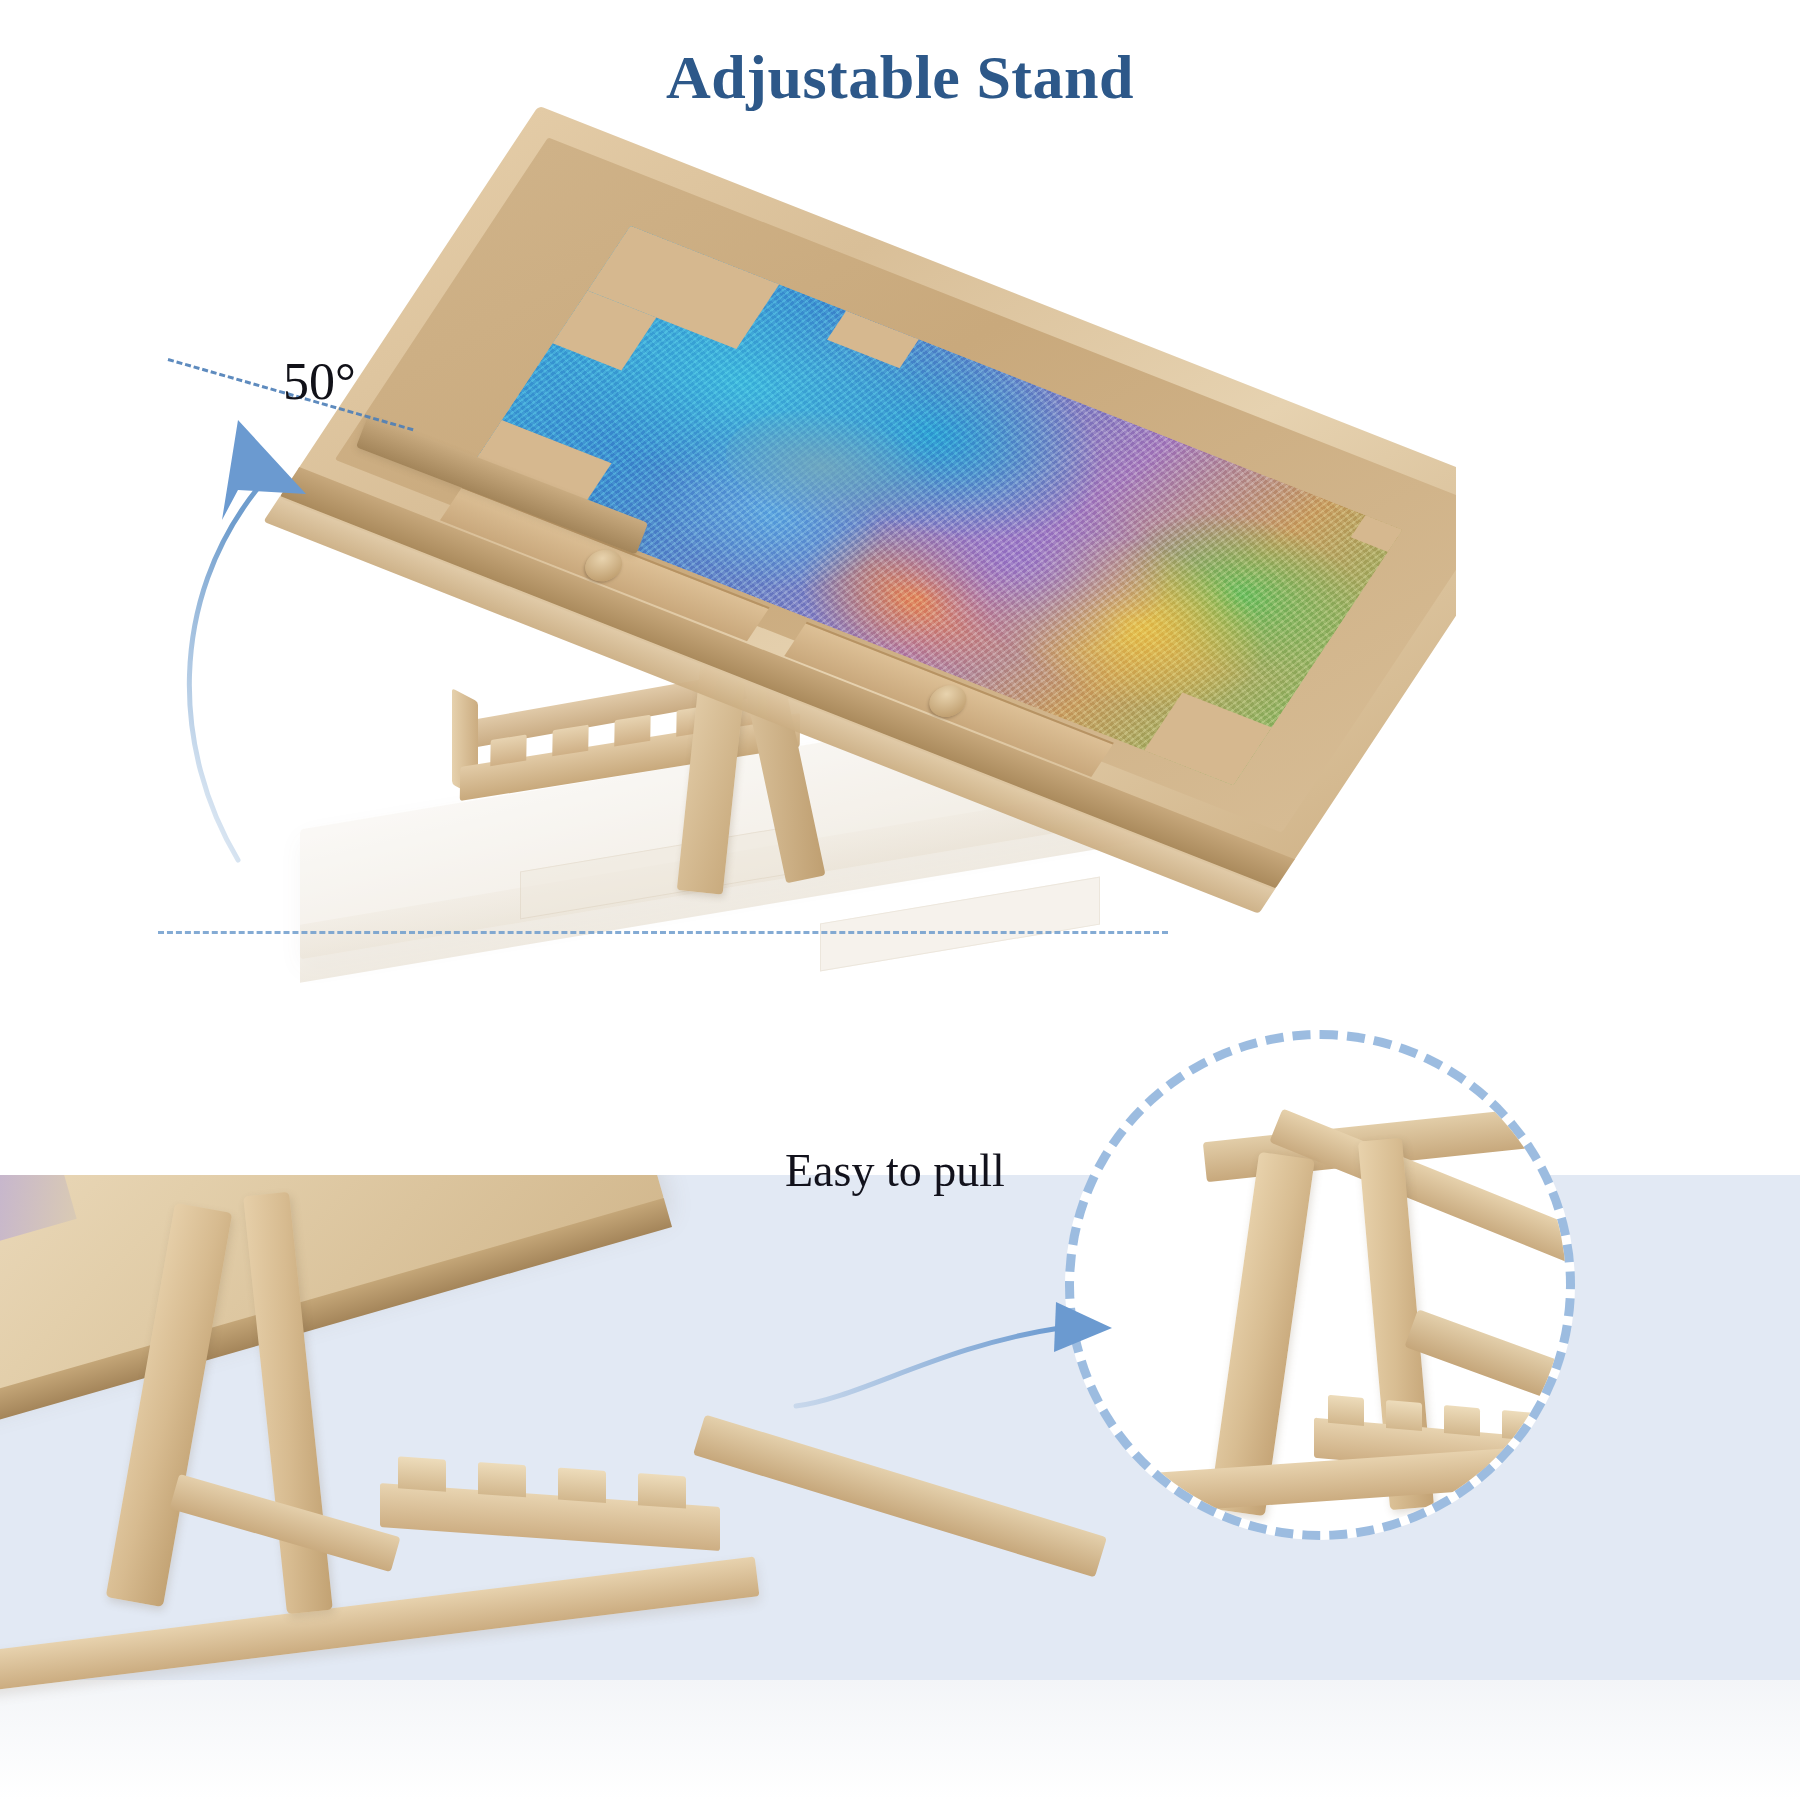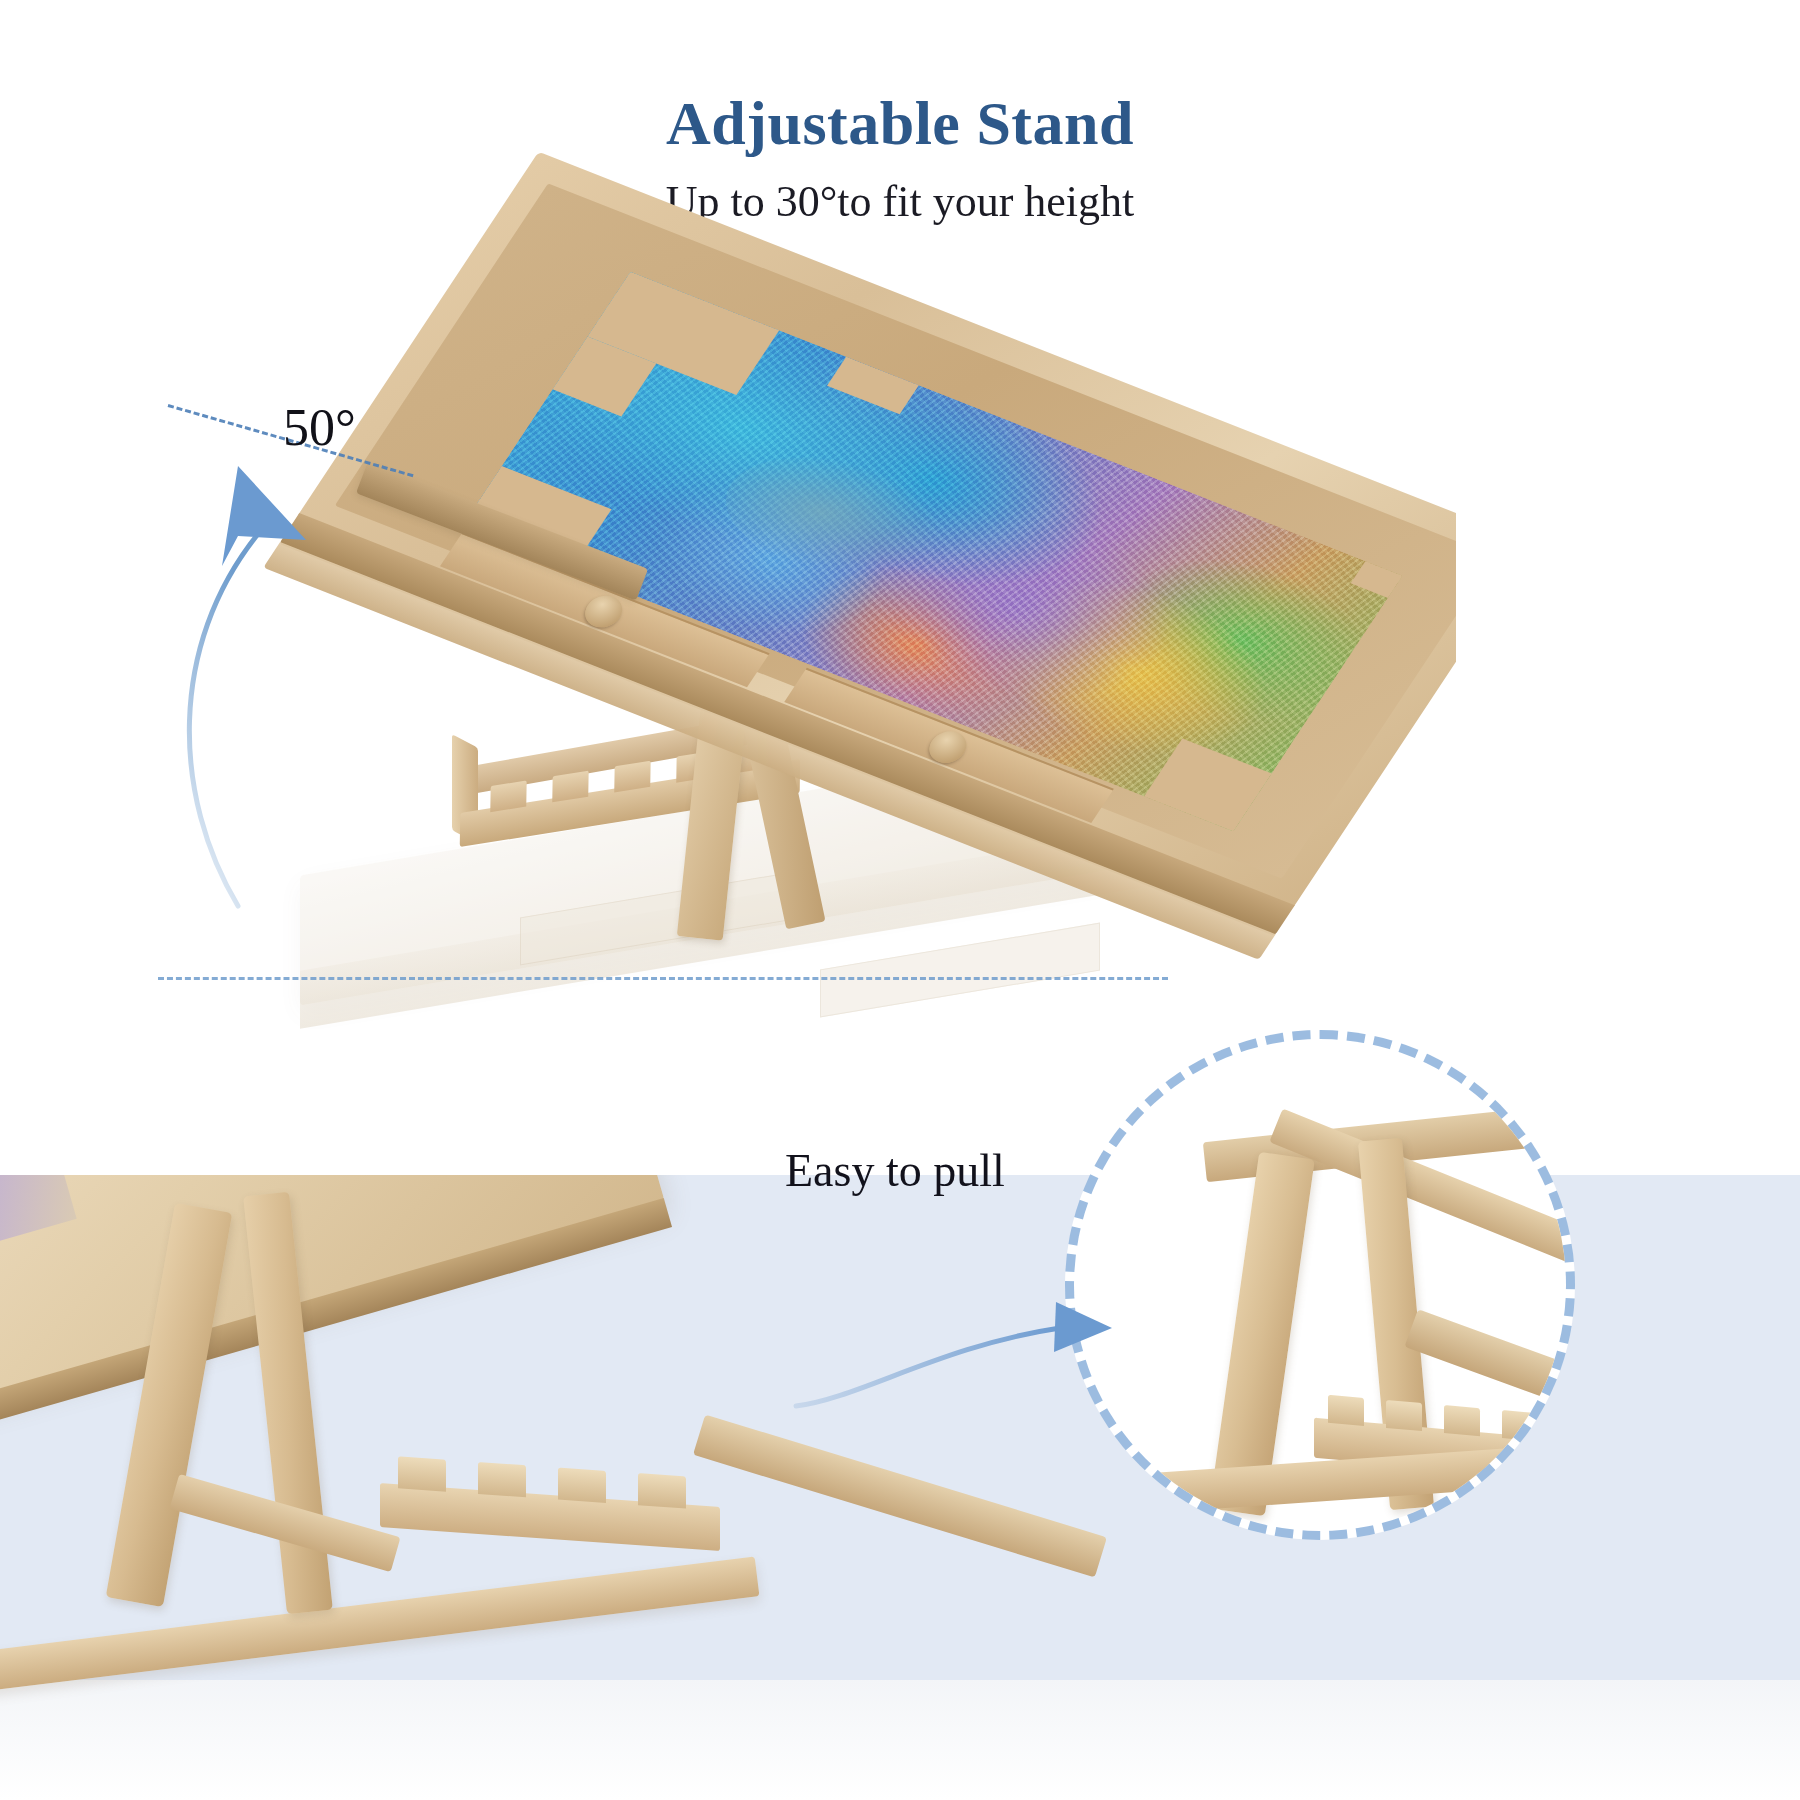--- a/index.html
+++ b/index.html
@@ -7,21 +7,21 @@
   body {
     font-family:"Liberation Serif", serif;
     background:#ffffff;
     overflow:hidden;
     position:relative;
   }
 
   
   #top-panel{
     position:absolute; left:0; top:0; width:1456px; height:1175px;
-    background:#ffffff; overflow:hidden;margin-top:46px;
+    background:#ffffff; overflow:hidden;
   }
 
   #page-title{
     position:absolute; top:42px; left:0; width:1800px;
     text-align:center;
     font-size:62px; font-weight:700; letter-spacing:.5px;
     color:#2d5889;
     font-family:"Liberation Serif", serif;
   }
   #page-subtitle{
@@ -351,21 +351,20 @@
     background:linear-gradient(180deg,#e3cfab,#c5a67a);
     transform:rotate(20deg); border-radius:4px;
   }
 </style>
 </head>
 <body>
 
 <div id="top-panel">
 
   <div id="page-title">Adjustable Stand</div>
-  <div id="page-subtitle">Up to 30°to fit your height</div>
 
   <div id="product-top">
 
     <div id="base-board"></div>
     <div id="base-board-front"></div>
     <div class="drawer-ghost" style="left:520px; top:608px;"></div>
     <div class="drawer-ghost" style="left:820px; top:660px;"></div>
 
     <div class="rail ghost3" style="left:332px; top:322px; width:300px; height:30px; transform:rotate(21deg);"></div>
     <div class="rail ghost2" style="left:338px; top:290px; width:300px; height:30px; transform:rotate(21deg);"></div>

